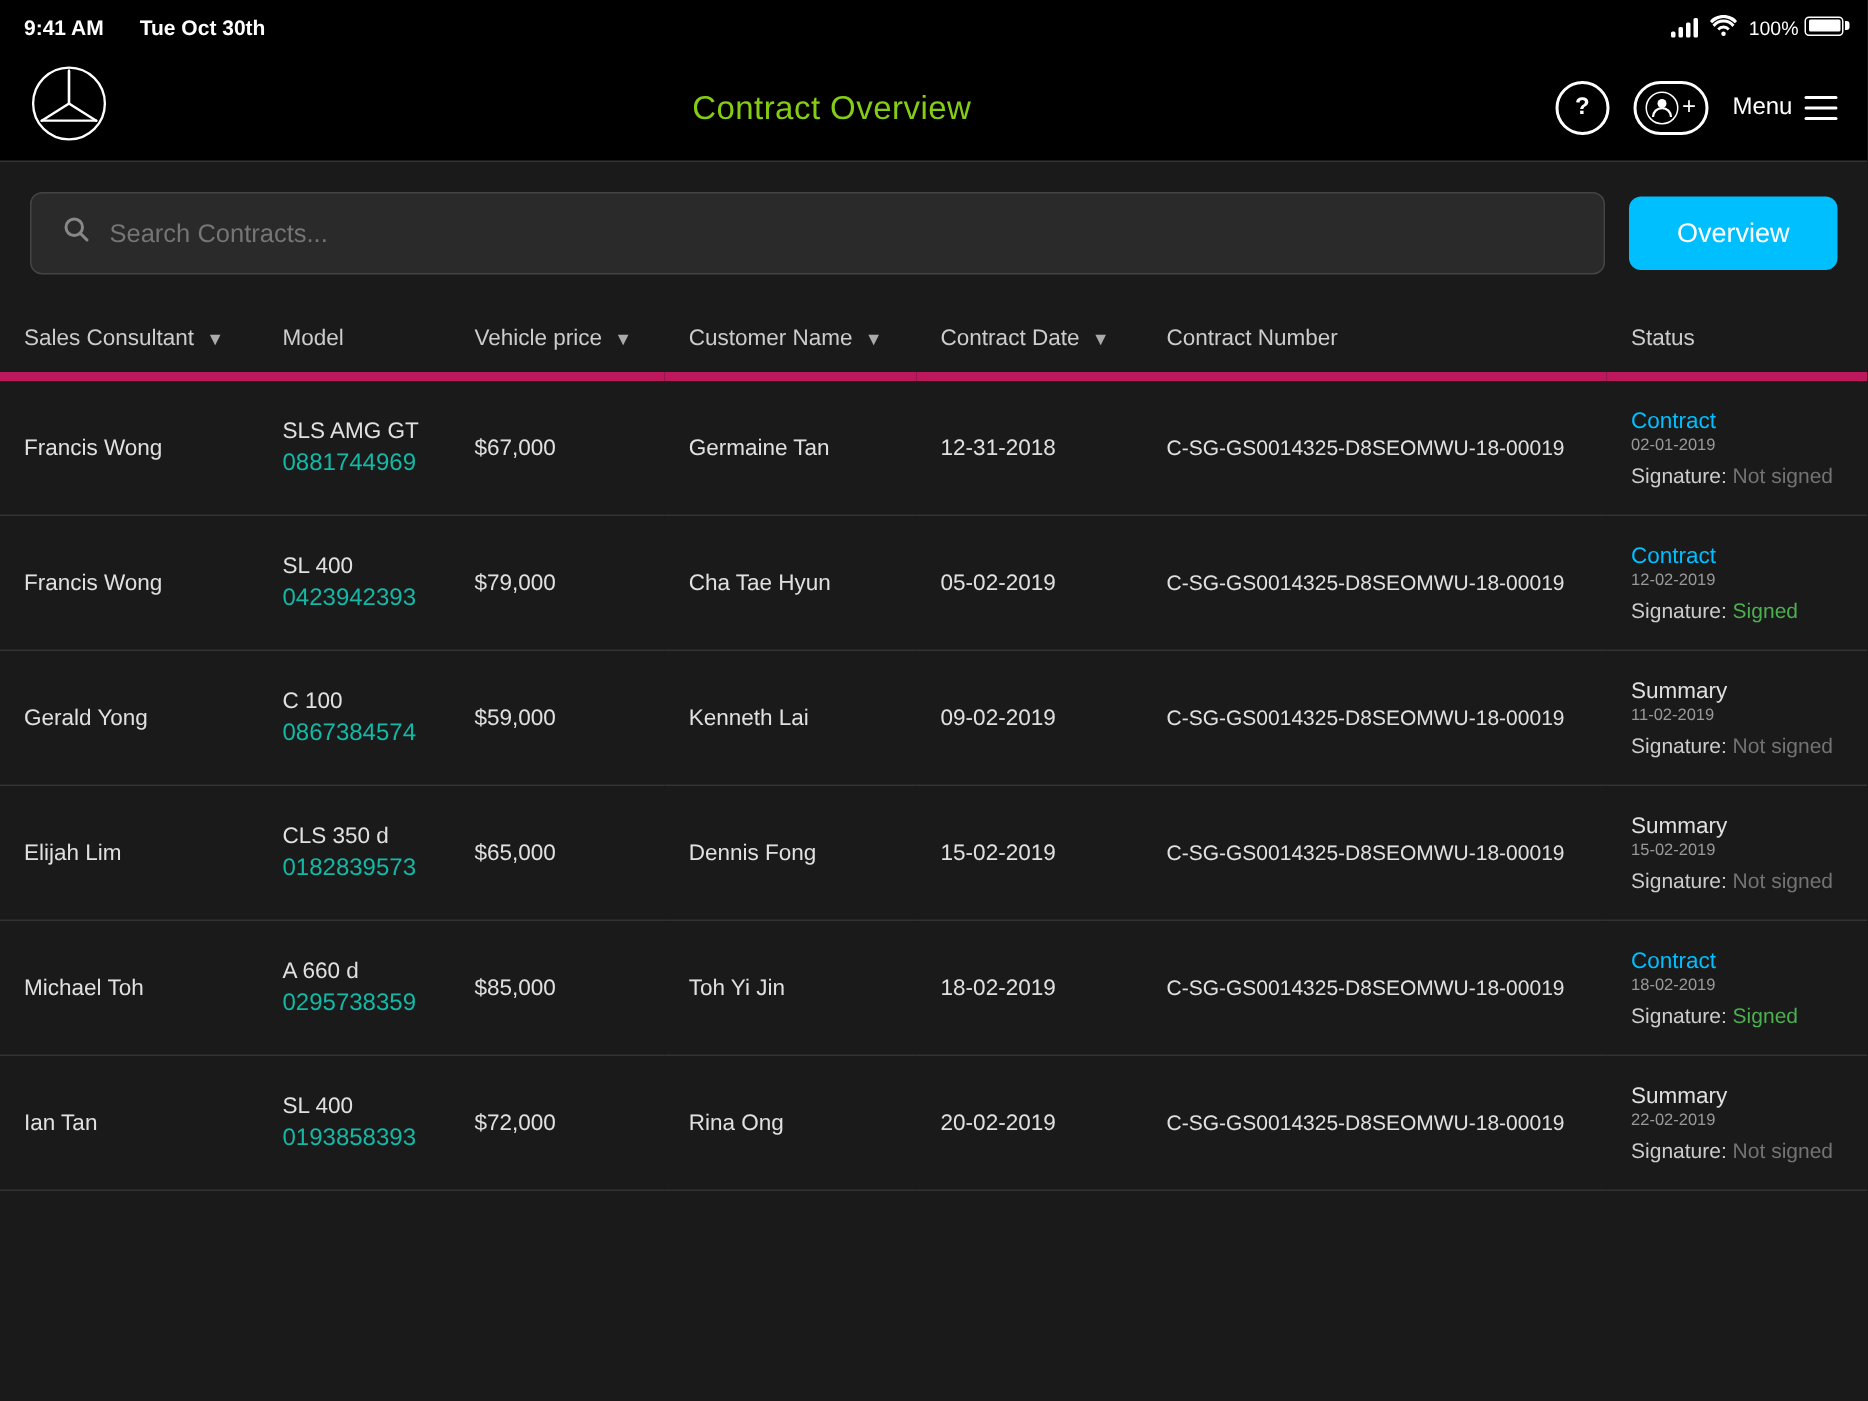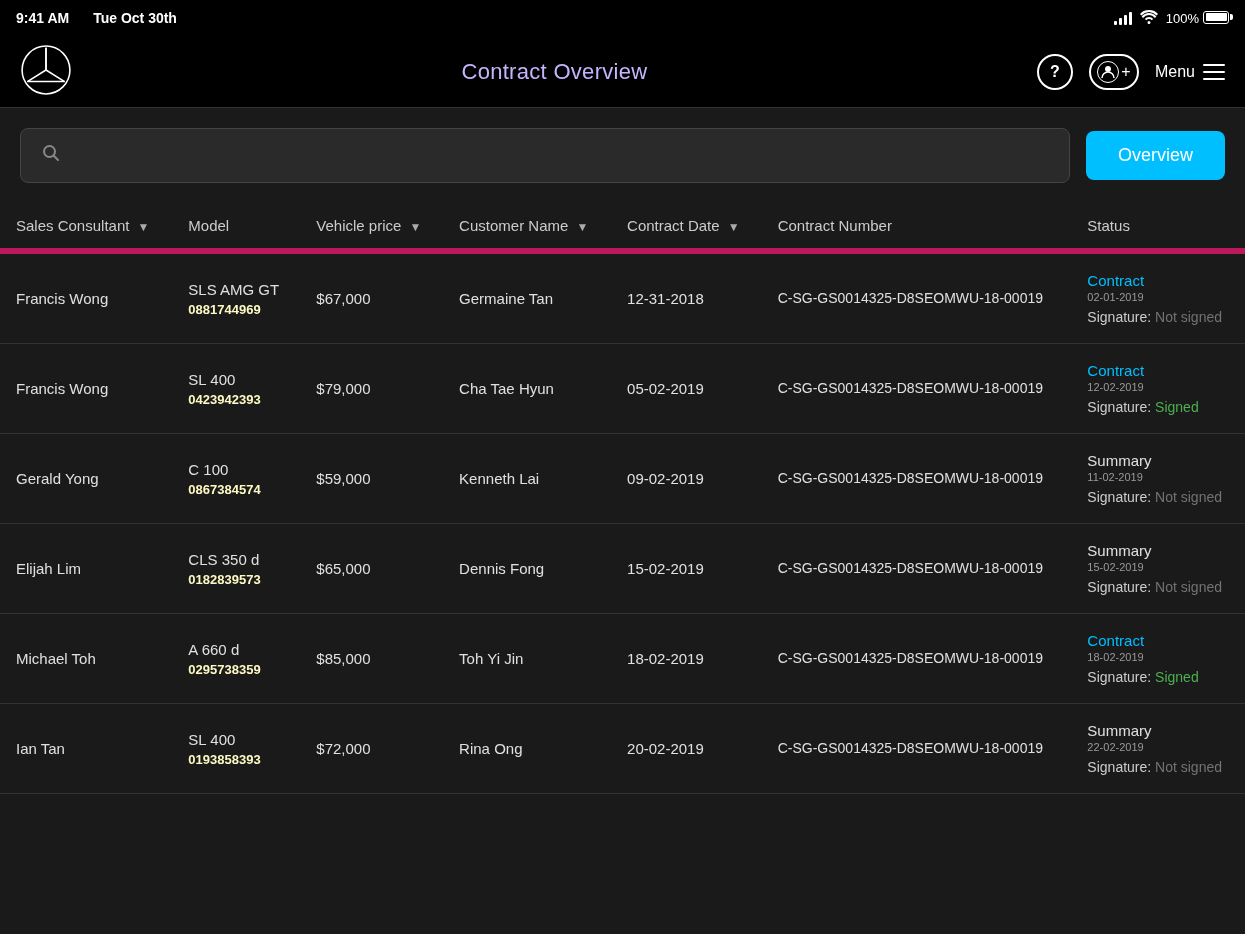--- a/index.html
+++ b/index.html
@@ -90,21 +90,21 @@
       display: flex;
       align-items: center;
       justify-content: space-between;
       padding: 10px 20px;
       height: 72px;
       border-bottom: 1px solid #333;
     }
     .header-title {
       font-size: 22px;
       font-weight: 400;
-      color: #c4b5fd;
+      color: #84cc16;
       letter-spacing: 0.3px;
     }
     .header-actions {
       display: flex;
       align-items: center;
       gap: 16px;
     }
     .help-btn {
       width: 36px;
       height: 36px;
@@ -239,24 +239,23 @@
     tbody tr {
       border-bottom: 1px solid #333;
     }
     tbody td {
       padding: 18px 16px;
       font-size: 15px;
       color: #e0e0e0;
       vertical-align: middle;
     }
     .model-sub {
-      font-size: 13px;
-      color: #fef9c3;
+      font-size: 16px;
+      color: #14b8a6;
       margin-top: 4px;
-      font-weight: bold;
     }
     .contract-number-cell {
       font-size: 14px;
       color: #e0e0e0;
       line-height: 1.6;
     }
     .status-type {
       font-size: 15px;
       font-weight: 500;
     }
@@ -347,20 +346,21 @@
 </div>
 
 <div class="search-area">
   <div class="search-box">
     <span class="search-icon-svg">
       <svg width="20" height="20" viewBox="0 0 20 20" fill="none">
         <circle cx="8.5" cy="8.5" r="5.5" stroke="#888" stroke-width="2"></circle>
         <path d="M13 13l4 4" stroke="#888" stroke-width="2" stroke-linecap="round"></path>
       </svg>
     </span>
+    <input type="text" class="search-input" placeholder="Search Contracts..." style="">
   </div>
   <button class="filters-btn">Overview</button>
 </div>
 
 <div class="table-container">
   <table>
     <thead>
       <tr>
         <th>
           <span>Sales Consultant</span>

